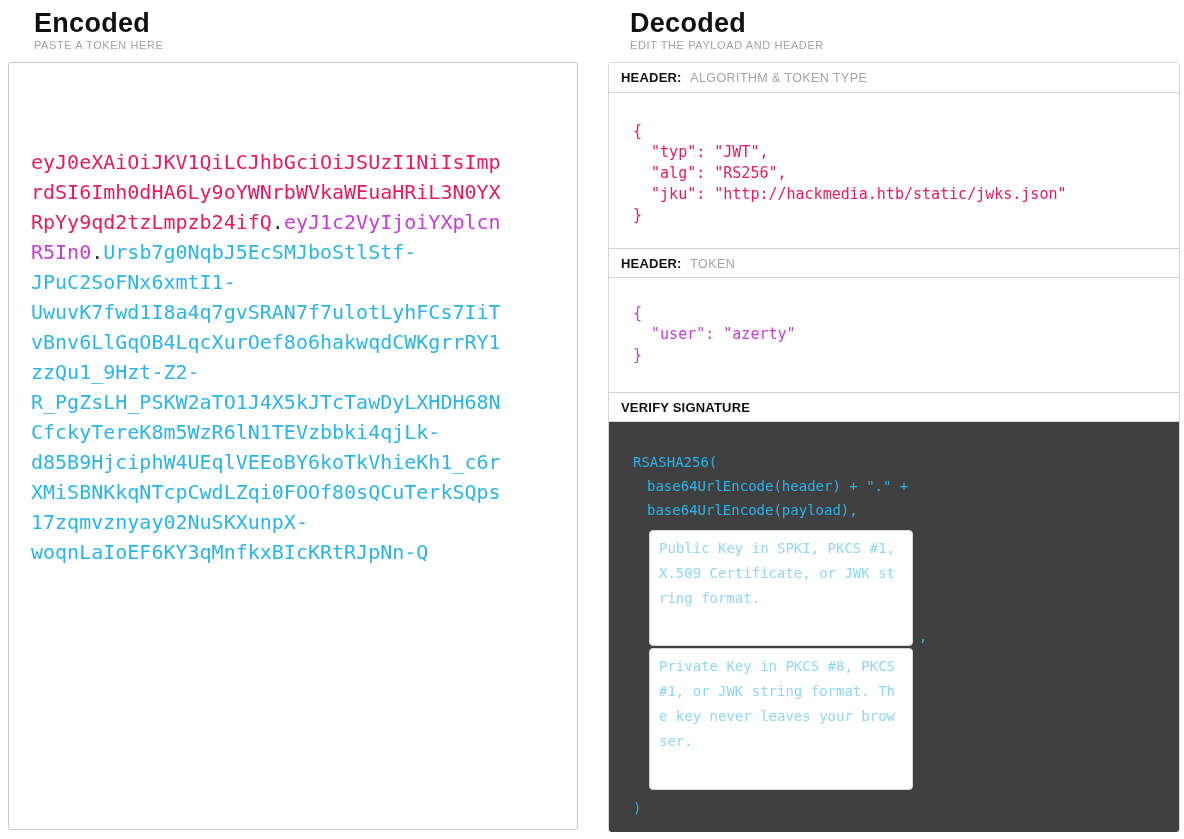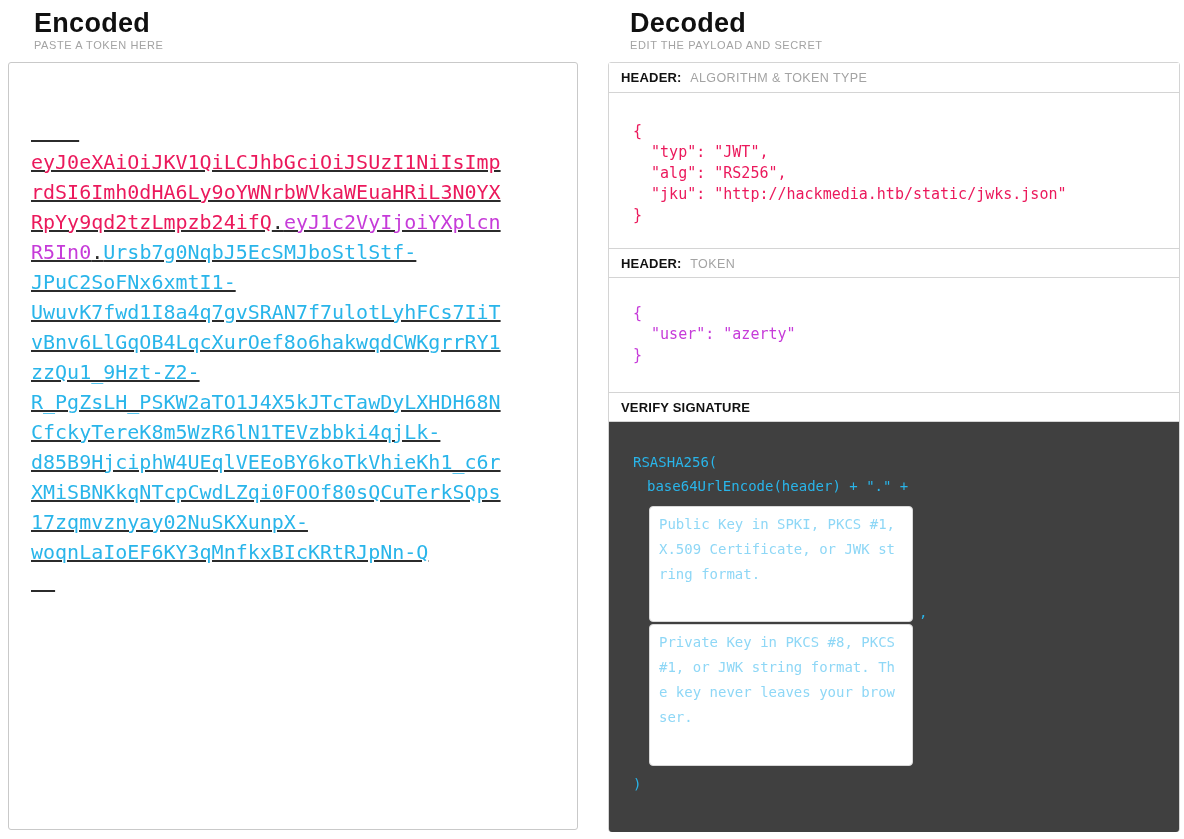--- a/index.html
+++ b/index.html
@@ -32,21 +32,21 @@
     width: 570px; height: 768px;
     background: #fff; border: 1px solid #c9c9c9; border-radius: 3px;
     padding: 24px 22px;
   }
   .token {
     width: 478px;
     font-family: "DejaVu Sans Mono", monospace;
     font-size: 20px; line-height: 30px;
     overflow-wrap: break-word; word-wrap: break-word;
     color: #2b2b2b;
-    outline: none; white-space: pre-wrap; text-decoration: underline;
+    outline: none; white-space: pre-wrap;
   }
   .tok-header   { color: #eb195c; }
   .tok-payload  { color: #c63bd9; }
   .tok-sig      { color: #29b5ea; }
   .tok-dot      { color: #2b2b2b; }
 
   
   .decoded-box {
     position: absolute; left: 608px; top: 62px;
     width: 572px; height: 770px;
@@ -113,21 +113,21 @@
 </div>
 
 <div class="encoded-box">
   <div class="token">
     <span class="tok-header">eyJ0eXAiOiJKV1QiLCJhbGciOiJSUzI1NiIsImprdSI6Imh0dHA6Ly9oYWNrbWVkaWEuaHRiL3N0YXRpYy9qd2tzLmpzb24ifQ</span><span class="tok-dot">.</span><span class="tok-payload">eyJ1c2VyIjoiYXplcnR5In0</span><span class="tok-dot">.</span><span class="tok-sig">Ursb7g0NqbJ5EcSMJboStlStf-JPuC2SoFNx6xmtI1-UwuvK7fwd1I8a4q7gvSRAN7f7ulotLyhFCs7IiTvBnv6LlGqOB4LqcXurOef8o6hakwqdCWKgrrRY1zzQu1_9Hzt-Z2-R_PgZsLH_PSKW2aTO1J4X5kJTcTawDyLXHDH68NCfckyTereK8m5WzR6lN1TEVzbbki4qjLk-d85B9HjciphW4UEqlVEEoBY6koTkVhieKh1_c6rXMiSBNKkqNTcpCwdLZqi0FOOf80sQCuTerkSQps17zqmvznyay02NuSKXunpX-woqnLaIoEF6KY3qMnfkxBIcKRtRJpNn-Q</span>
   </div>
 </div>
 
 <div class="col-title" id="dec-title">
   <span class="big">Decoded</span>
-  <span class="hint">EDIT THE PAYLOAD AND SECRET</span>
+  <span class="hint">EDIT THE PAYLOAD AND HEADER</span>
 </div>
 
 <div class="decoded-box">
 
   <div class="sec-label">
     <span class="strong">HEADER:</span>
     <span class="muted">ALGORITHM &amp; TOKEN TYPE</span>
   </div>
   <div class="code-area" id="header-code">
     <pre>{
@@ -146,20 +146,21 @@
   "user": "azerty"
 }</pre>
   </div>
 
   <div class="sec-label">
     <span class="strong">VERIFY SIGNATURE</span>
   </div>
   <div class="sig-area">
     <div class="sig-line">RSASHA256(</div>
     <div class="sig-line sig-indent">base64UrlEncode(header) + "." +</div>
+    <div class="sig-line sig-indent">base64UrlEncode(payload),</div>
 
     <div class="ta-wrap">
       <textarea id="pubkey-ta" placeholder="Public Key in SPKI, PKCS #1, X.509 Certificate, or JWK string format." style=""></textarea>
       <span class="ta-comma">,</span>
     </div>
 
     <div class="ta-wrap">
       <textarea id="privkey-ta" placeholder="Private Key in PKCS #8, PKCS #1, or JWK string format. The key never leaves your browser." style=""></textarea>
     </div>
 

